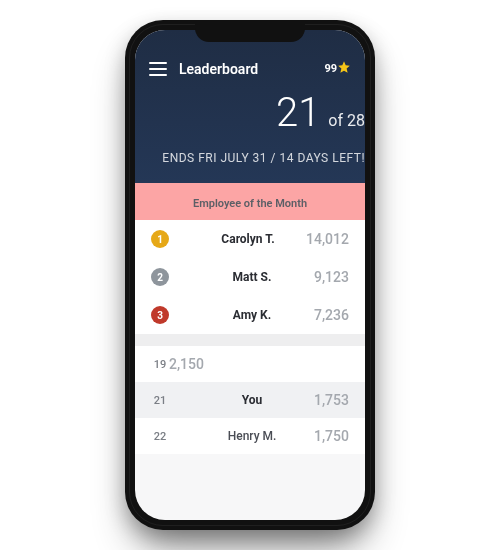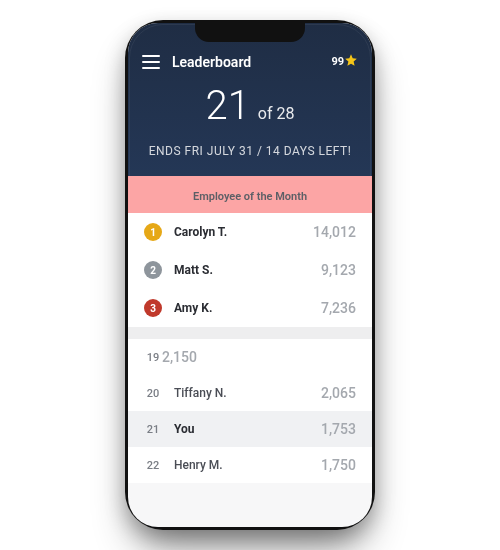--- a/index.html
+++ b/index.html
@@ -10,21 +10,21 @@
     display: flex;
     align-items: center;
     justify-content: center;
     font-family: -apple-system, BlinkMacSystemFont, "Segoe UI", Roboto, Helvetica, Arial, sans-serif;
   }
   .phone {
     width: 250px;
     height: 510px;
     background: #111;
     border-radius: 38px;
-    padding: 3px;
+    padding: 10px;
     box-shadow: 0 25px 40px -10px rgba(0,0,0,0.45), 0 8px 20px rgba(0,0,0,0.25);
     position: relative;
   }
   .phone::after {
     content: "";
     position: absolute;
     inset: 4px;
     border-radius: 34px;
     border: 1px solid rgba(255,255,255,0.06);
     pointer-events: none;
@@ -84,21 +84,21 @@
   .points {
     display: flex;
     align-items: center;
     font-size: 11px;
     font-weight: 700;
   }
   .star {
     color: #f5c518;
   }
   .rank-wrap {
-    text-align: center;
+    text-align: right;
     padding: 8px 0 4px 0;
   }
   .rank-big {
     font-size: 40px;
     font-weight: 300;
     display: inline-block;
     line-height: 1;
   }
   .rank-of {
     font-size: 16px;
@@ -152,24 +152,25 @@
   .b3 { background: #c0392b; }
   .rank-num {
     width: 18px;
     text-align: center;
     font-size: 11px;
     color: #7a7e85;
     font-weight: 500;
     flex-shrink: 0;
   }
   .name {
-    margin-left: 12px;
+    margin-left: 21px;
     flex: 1;
     font-weight: 700;
     color: #2b2d33;
+    text-align: center;
   }
   .name.weak {
     font-weight: 500;
     color: #4a4d55;
   }
   .score {
     color: #a4a8ae;
     font-size: 14px;
     font-weight: 500;
     text-align: right;
@@ -235,25 +236,20 @@
       </div>
     </div>
 
     <div class="divider"></div>
 
     <div class="list">
       <div class="row">
         <div class="rank-num">19</div>
         <div class="score">2,150</div>
       </div>
-      <div class="row">
-        <div class="rank-num">20</div>
-        <div class="name weak">Tiffany N.</div>
-        <div class="score">2,065</div>
-      </div>
       <div class="row highlight">
         <div class="rank-num">21</div>
         <div class="name">You</div>
         <div class="score">1,753</div>
       </div>
       <div class="row">
         <div class="rank-num">22</div>
         <div class="name weak">Henry M.</div>
         <div class="score">1,750</div>
       </div>

